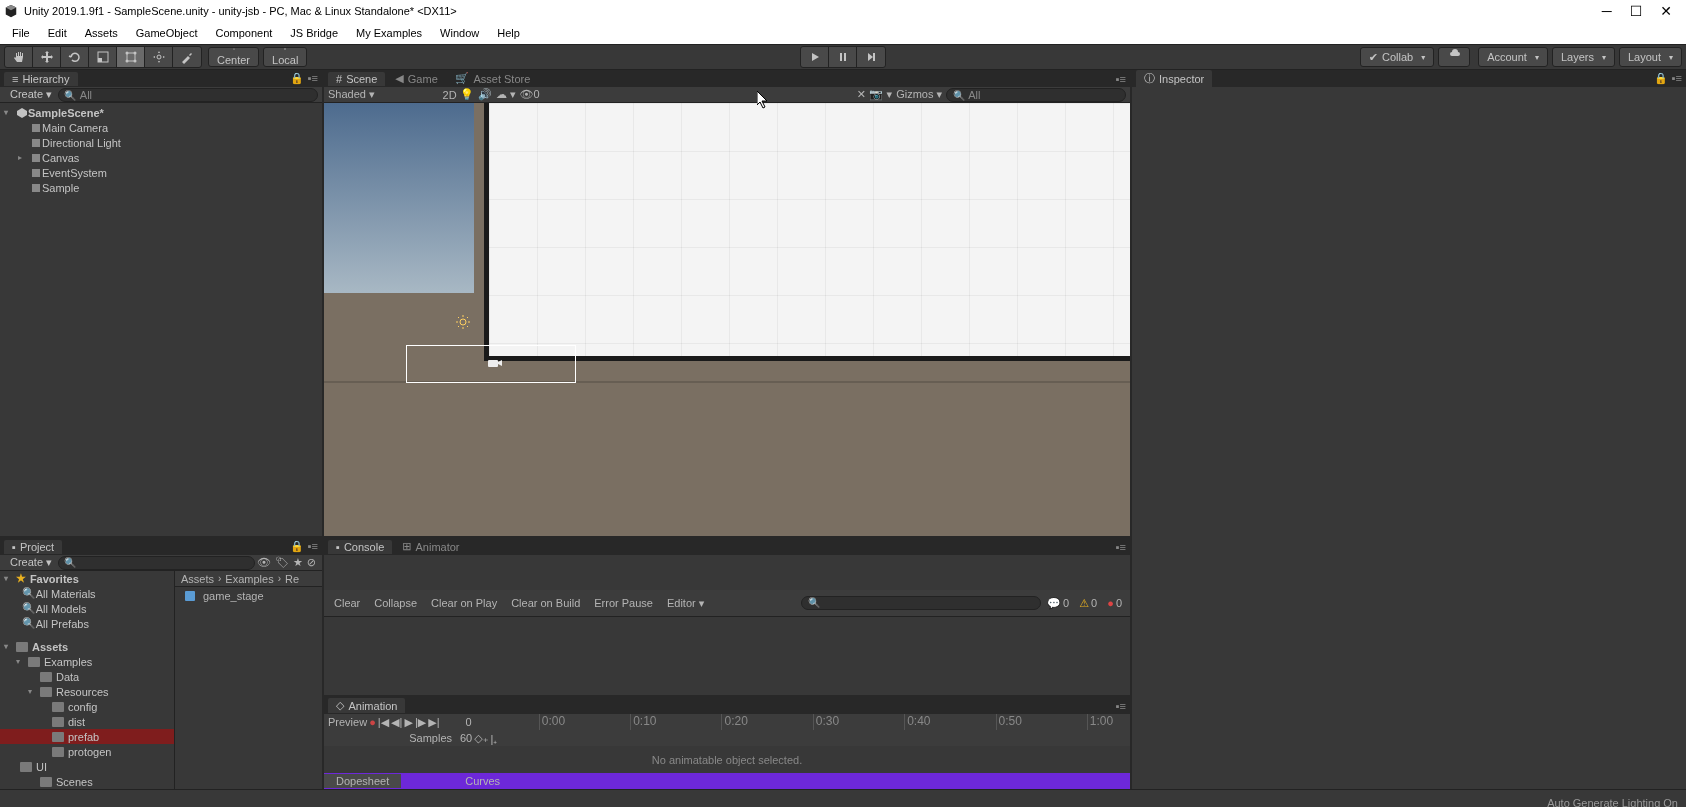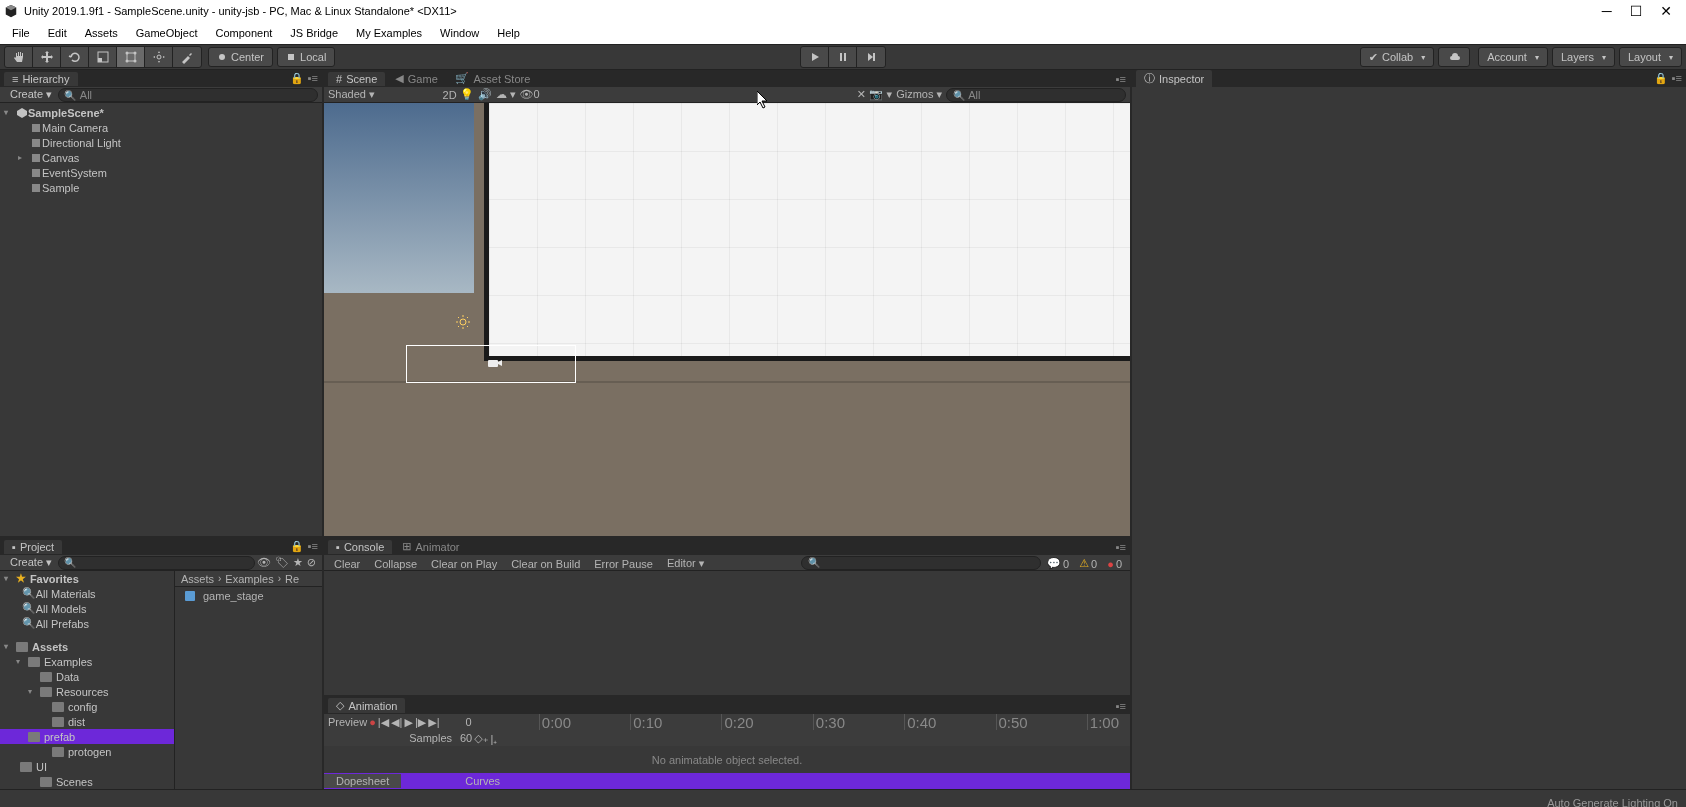--- a/index.html
+++ b/index.html
@@ -8,21 +8,21 @@
 .titlebar .unity-icon { width: 14px; height: 14px; margin-right: 6px; }
 .win-controls { margin-left: auto; display: flex; gap: 18px; padding-right: 10px; }
 .win-controls span { color: #000; font-size: 14px; cursor: pointer; }
 .menubar { height: 22px; background: #fff; color: #000; display: flex; align-items: center; padding: 0 4px; gap: 2px; }
 .menubar span { padding: 2px 8px; cursor: pointer; }
 .toolbar { height: 26px; background: #383838; border-top: 1px solid #222; border-bottom: 1px solid #222; display: flex; align-items: center; padding: 0 4px; }
 .tool-group { display: flex; border: 1px solid #222; border-radius: 3px; background: #494949; margin-right: 6px; }
 .tool-btn { width: 28px; height: 20px; display: flex; align-items: center; justify-content: center; border-right: 1px solid #222; cursor: pointer; color: #c4c4c4; }
 .tool-btn:last-child { border-right: none; }
 .tool-btn.active { background: #6a6a6a; }
-.pill-btn { height: 20px; padding: 0 8px; background: #494949; border: 1px solid #222; border-radius: 3px; display: flex; align-items: center; gap: 4px; cursor: pointer; color: #c4c4c4; margin-right: 4px; }
+.pill-btn { height: 20px; padding: 0 8px; background: #494949; border: 1px solid #222; border-radius: 3px; display: flex; align-items: center; gap: 4px; cursor: pointer; color: #c4c4c4; margin-right: 4px; flex-direction: column; }
 .play-group { position: absolute; left: 50%; transform: translateX(-50%); display: flex; border: 1px solid #222; border-radius: 3px; background: #494949; }
 .toolbar-right { margin-left: auto; display: flex; gap: 4px; }
 .dropdown-btn { height: 20px; padding: 0 8px; background: #494949; border: 1px solid #222; border-radius: 3px; display: flex; align-items: center; gap: 4px; cursor: pointer; color: #c4c4c4; }
 .dropdown-btn::after { content: "▾"; font-size: 8px; margin-left: 4px; }
 
 .main-area { display: flex; height: calc(100% - 70px - 18px); }
 .left-panel { width: 324px; background: #383838; display: flex; flex-direction: column; border-right: 2px solid #282828; }
 .center-panel { flex: 1; display: flex; flex-direction: column; background: #383838; }
 .right-panel { width: 556px; background: #383838; border-left: 2px solid #282828; }
 
@@ -44,21 +44,21 @@
 .sky-gradient { position: absolute; left: 0; top: 0; width: 150px; height: 190px; background: linear-gradient(#4d6b8e, #a8b8c4); }
 .ui-canvas { position: absolute; left: 160px; top: 0; right: 0; height: 258px; background: #f4f4f4; border: 5px solid #1a1a1a; border-top: none; border-right: none; }
 .ui-canvas::before { content: ""; position: absolute; inset: 0; background-image: linear-gradient(rgba(0,0,0,0.05) 1px, transparent 1px), linear-gradient(90deg, rgba(0,0,0,0.05) 1px, transparent 1px); background-size: 48px 48px; }
 .sun-gizmo { position: absolute; left: 132px; top: 212px; width: 14px; height: 14px; }
 .camera-gizmo { position: absolute; left: 162px; top: 254px; width: 16px; height: 12px; }
 .camera-rect { position: absolute; left: 82px; top: 242px; width: 170px; height: 38px; border: 1px solid #fff; }
 .shadow-line { position: absolute; left: 0; top: 278px; right: 0; height: 2px; background: rgba(0,0,0,0.15); }
 
 .console-area { height: 253px; display: flex; flex-direction: column; border-top: 2px solid #282828; }
 .console-tabs { height: 17px; background: #282828; display: flex; align-items: center; gap: 2px; padding: 0 4px; }
-.console-toolbar { height: 16px; background: #3c3c3c; border-bottom: 1px solid #222; display: flex; align-items: flex-end; padding: 0 4px; gap: 2px; font-size: 10px; }
+.console-toolbar { height: 27px; background: #3c3c3c; border-bottom: 1px solid #222; display: flex; align-items: center; padding: 0 4px; gap: 2px; font-size: 10px; margin-top: 35px; }
 .console-toolbar .btn-sm { padding: 0 6px; cursor: pointer; }
 .console-body { flex: 1; background: #383838; }
 
 .animation-area { height: 94px; border-top: 2px solid #282828; display: flex; flex-direction: column; }
 .anim-controls { height: 16px; background: #3c3c3c; display: flex; align-items: center; padding: 0 4px; gap: 2px; font-size: 10px; }
 .anim-timeline { flex: 1; background: #383838; display: flex; align-items: center; justify-content: center; color: #888; }
 .anim-footer { height: 16px; background: #6d28d9; display: flex; align-items: center; justify-content: flex-start; gap: 64px; font-size: 10px; }
 
 .project-area { height: 253px; border-top: 2px solid #282828; display: flex; flex-direction: column; }
 .project-split { flex: 1; display: flex; }
@@ -68,21 +68,21 @@
 .asset-item { display: flex; align-items: center; gap: 6px; padding: 2px 8px; cursor: pointer; }
 .fav-star { color: #e8b020; margin-right: 4px; }
 .folder-icon { width: 12px; height: 10px; background: #7a7a7a; border-radius: 1px; display: inline-block; margin-right: 4px; }
 
 .status-bar { height: 26px; background: #383838; border-top: 1px solid #222; display: flex; align-items: center; justify-content: flex-end; padding: 0 8px; font-size: 10px; color: #999; }
 .counter-badge { display: flex; align-items: center; gap: 2px; padding: 0 4px; }
 svg { display: block; }
 .mouse-cursor { position: absolute; left: 757px; top: 91px; width: 12px; height: 18px; pointer-events: none; z-index: 100; }
 
 .time-ruler { display:flex; flex:1; height:16px; align-items:center; position:relative; }
-.time-tick { position:absolute; font-size:15px; color:#888; border-left:1px solid #555; padding-left:2px; height:100%; display:flex; align-items:flex-start; }
+.time-tick { position:absolute; font-size:12px; color:#888; border-left:1px solid #555; padding-left:2px; height:100%; display:flex; align-items:flex-start; }
 </style>
 </head>
 <body>
 
 <div class="titlebar">
   <svg class="unity-icon" viewBox="0 0 16 16">
       <polygon fill="#222" points="8,1 14,4 14,12 8,15 2,12 2,4"></polygon>
       <polygon fill="#888" points="8,1 14,4 8,7 2,4"></polygon>
     </svg>
   <span>Unity 2019.1.9f1 - SampleScene.unity - unity-jsb - PC, Mac &amp; Linux Standalone* &lt;DX11&gt;</span>
@@ -318,21 +318,21 @@
               <span>Resources</span>
             </div>
           <div class="tree-row" style="padding-left:52px">
               <span class="folder-icon"></span>
               <span>config</span>
             </div>
           <div class="tree-row" style="padding-left:52px">
               <span class="folder-icon"></span>
               <span>dist</span>
             </div>
-          <div class="tree-row" style="padding-left:28px;background:#6d28d9">
+          <div class="tree-row" style="padding-left:52px;background:#7f1d1d">
               <span class="folder-icon"></span>
               <span>prefab</span>
             </div>
           <div class="tree-row" style="padding-left:52px">
               <span class="folder-icon"></span>
               <span>protogen</span>
             </div>
           <div class="tree-row" style="padding-left:20px">
               <span class="folder-icon"></span>
               <span>UI</span>

